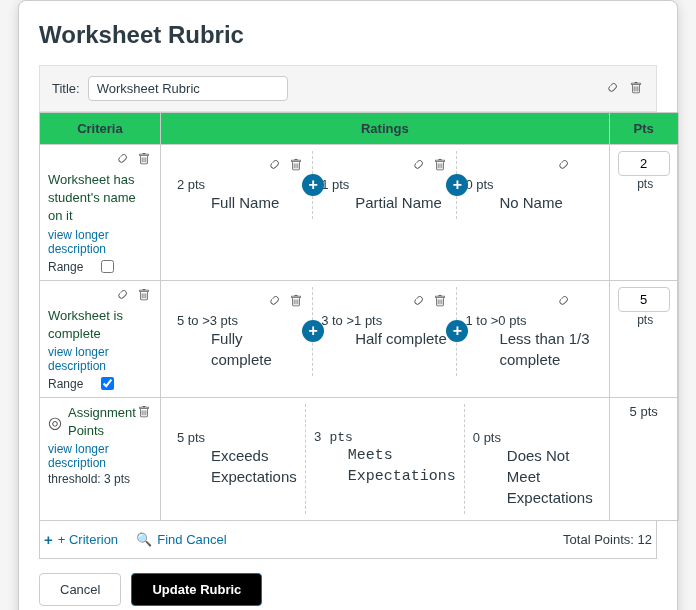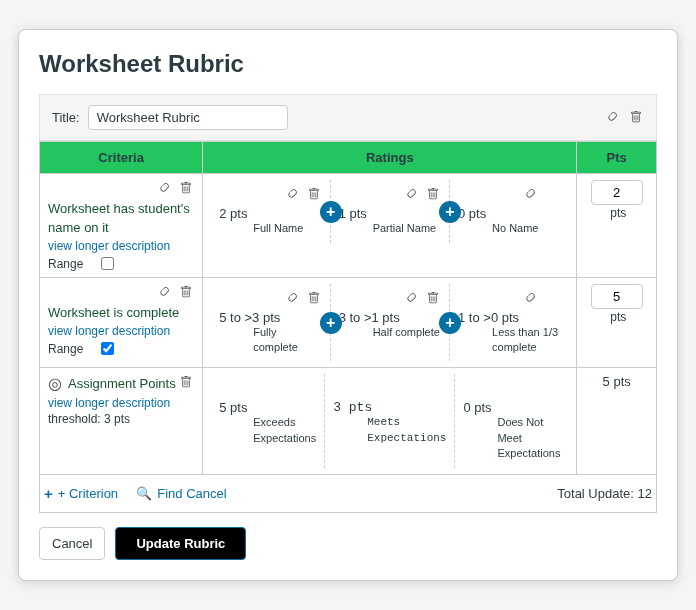--- a/index.html
+++ b/index.html
@@ -152,21 +152,21 @@
       justify-content: flex-end;
       gap: 6px;
       margin-bottom: 2px;
     }
     .rating-pts {
       font-size: 13px;
       font-weight: 500;
       color: #2d3b45;
     }
     .rating-name {
-      font-size: 11px;
+      font-size: 15px;
       color: #2d3b45;
       line-height: 1.4;
       margin-left: 34px;
     }
     .add-btn {
       position: absolute;
       right: -12px;
       top: 50%;
       transform: translateY(-50%);
       width: 22px;
@@ -260,21 +260,21 @@
       font-weight: 500;
     }
 
     
     .action-row {
       display: flex;
       gap: 10px;
       margin-top: 14px;
     }
     .btn-cancel {
-      padding: 8px 12px;
+      padding: 8px 20px;
       border: 1px solid #ccc;
       border-radius: 4px;
       background: #fff;
       font-size: 13px;
       cursor: pointer;
       color: #2d3b45;
     }
     .btn-update {
       padding: 8px 20px;
       border: 1px solid #0770a3;
@@ -527,21 +527,21 @@
       <button class="add-link">
         <span style="font-size:15px; font-weight:bold; color:#0770a3;">+</span>
         <span style="color:#0770a3;">+ Criterion</span>
       </button>
       <button class="add-link">
         <span style="font-size:13px;">🔍</span>
         <span style="color:#0770a3;">Find Cancel</span>
       </button>
     </div>
     <div>
-      <span class="total-points-text">Total Update:</span>
+      <span class="total-points-text">Total Points:</span>
       <span class="total-points-text">12</span>
     </div>
   </div>
 
   <div class="action-row">
     <button class="btn-cancel">Cancel</button>
     <button class="btn-update">Update Rubric</button>
   </div>
 </div>
 

